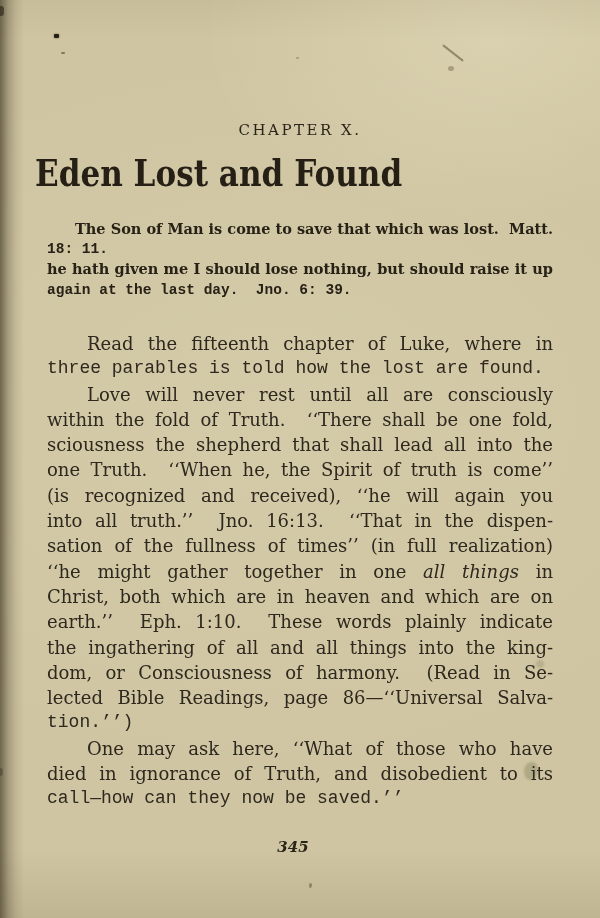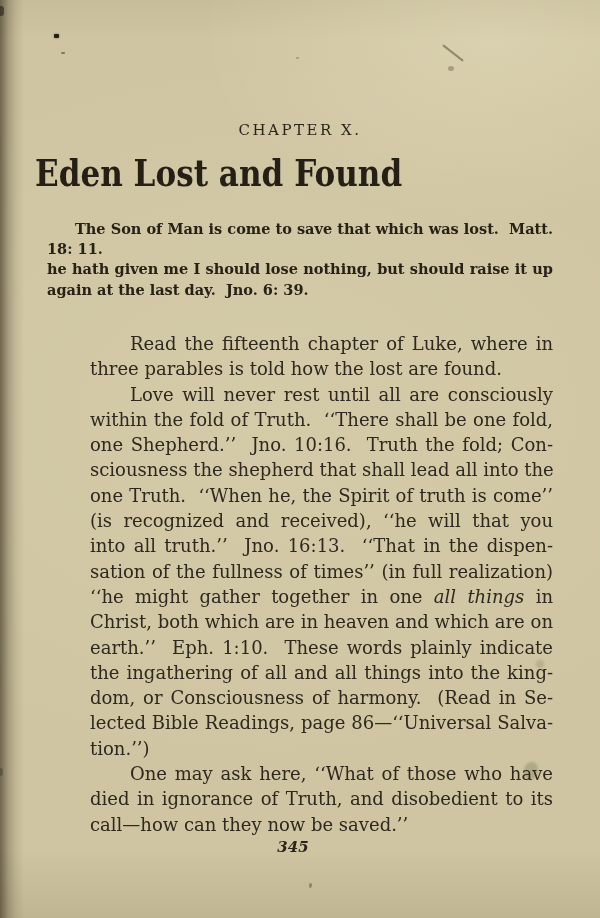--- a/index.html
+++ b/index.html
@@ -34,24 +34,24 @@
   .scripture{
     position:absolute;top:219px;left:47px;width:506px;
     font-size:14.5px;font-weight:bold;color:#272116;
   }
   .scripture .line{height:20.2px;line-height:20.2px;}
   .scripture .line.first{text-indent:28px;}
   .body-text{
     position:absolute;top:331px;left:47px;width:506px;
     font-size:18px;color:#2e281e;
   }
-  .body-text .line{height:25.3px;line-height:25.3px;margin-left:43px;}
+  .body-text .line{height:25.3px;line-height:25.3px;}
   .body-text .line.first{text-indent:40px;}
   .line{text-align:justify;text-align-last:justify;overflow:hidden;white-space:nowrap;}
-  .line.last{text-align-last:left;}
+  .line.last{text-align-last:left;font-family:Liberation Mono, monospace;}
   .line .it{font-style:italic;}
   .page-number{
     position:absolute;top:838px;left:47px;width:506px;text-align:center;
     font-size:15px;font-weight:bold;color:#2b2519;
     transform:translateX(-7px);
     font-style:italic;
   }
   .ink-speck{position:absolute;background:#241f12;border-radius:1px;}
   .speck-a{left:54px;top:34px;width:5px;height:4px;box-shadow:0 0 2px rgba(36,31,18,.6);}
   .speck-b{left:61px;top:52px;width:4px;height:2px;opacity:.45;}
@@ -100,24 +100,23 @@
     </div>
 
   <div class="body-text">
       <div>
         <div class="line first"><span>Read the fifteenth chapter of Luke, where in</span></div>
         <div class="line last"><span>three parables is told how the lost are found.</span></div>
       </div>
       <div>
         <div class="line first"><span>Love will never rest until all are consciously</span></div>
         <div class="line"><span>within the fold of Truth.&nbsp; ‘‘There shall be one fold,</span></div>
-        <div class="line"><span>one Shepherd.’’&nbsp; Jno. 10:16.&nbsp; Truth the fold; Con-</span></div>
         <div class="line"><span>sciousness the shepherd that shall lead all into the</span></div>
         <div class="line"><span>one Truth.&nbsp; ‘‘When he, the Spirit of truth is come’’</span></div>
-        <div class="line"><span>(is recognized and received), ‘‘he will that you</span></div>
+        <div class="line"><span>(is recognized and received), ‘‘he will again you</span></div>
         <div class="line"><span>into all truth.’’&nbsp; Jno. 16:13.&nbsp; ‘‘That in the dispen-</span></div>
         <div class="line"><span>sation of the fullness of times’’ (in full realization)</span></div>
         <div class="line"><span>‘‘he might gather together in one </span><span class="it">all things</span><span> in</span></div>
         <div class="line"><span>Christ, both which are in heaven and which are on</span></div>
         <div class="line"><span>earth.’’&nbsp; Eph. 1:10.&nbsp; These words plainly indicate</span></div>
         <div class="line"><span>the ingathering of all and all things into the king-</span></div>
         <div class="line"><span>dom, or Consciousness of harmony.&nbsp; (Read in Se-</span></div>
         <div class="line"><span>lected Bible Readings, page 86—‘‘Universal Salva-</span></div>
         <div class="line last"><span>tion.’’)</span></div>
       </div>

